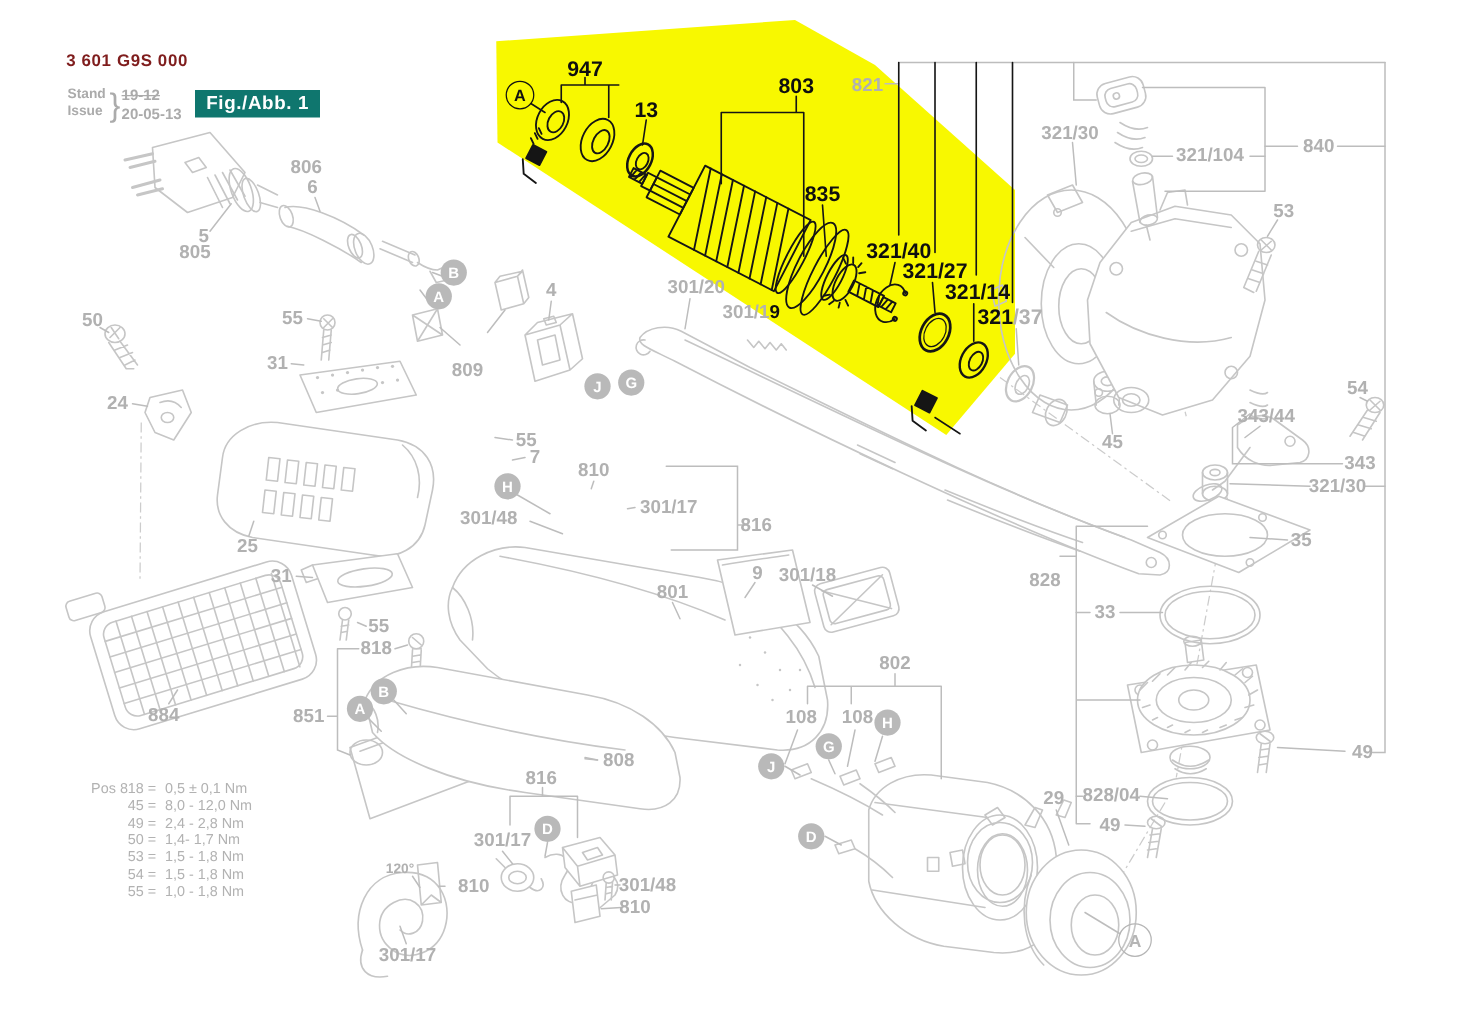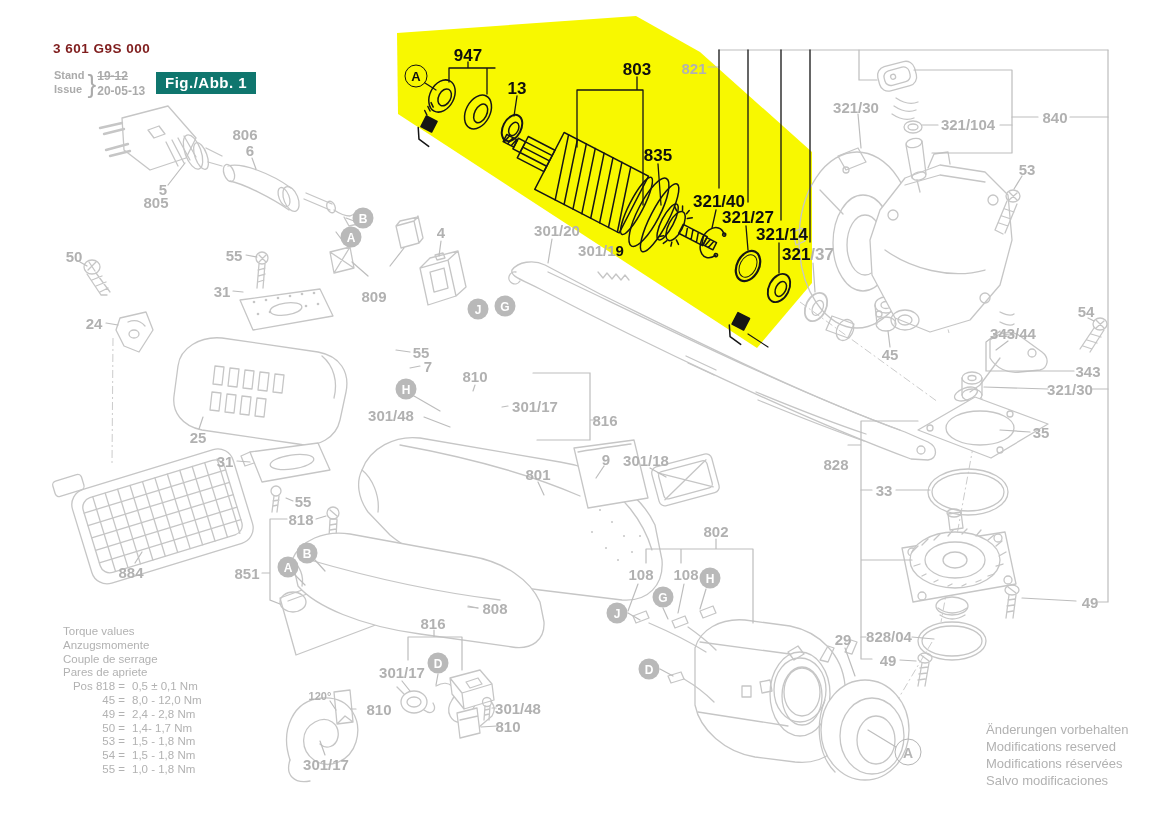--- a/index.html
+++ b/index.html
@@ -510,26 +510,20 @@
   </div>
   <div class="si-brace">}</div>
   <div class="si-dates">
     <div class="strike">19-12</div>
     <div>20-05-13</div>
   </div>
 </div>
 <div class="figbox">Fig./Abb. 1</div>
 
 <div class="torque">
-  <div id="torque-headers">
-        <div>Torque values</div>
-        <div>Anzugsmomente</div>
-        <div>Couple de serrage</div>
-        <div>Pares de apriete</div>
-      </div>
   <div id="torque-rows">
         <div class="trow">
           <span class="tpos">Pos 818 =</span>
           <span class="tval">0,5 ± 0,1 Nm</span>
         </div>
         <div class="trow">
           <span class="tpos">45 =</span>
           <span class="tval">8,0 - 12,0 Nm</span>
         </div>
         <div class="trow">
@@ -548,20 +542,14 @@
           <span class="tpos">54 =</span>
           <span class="tval">1,5 - 1,8 Nm</span>
         </div>
         <div class="trow">
           <span class="tpos">55 =</span>
           <span class="tval">1,0 - 1,8 Nm</span>
         </div>
       </div>
 </div>
 
-<div class="footer" id="footer-notes">
-      <div>Änderungen vorbehalten</div>
-      <div>Modifications reserved</div>
-      <div>Modifications réservées</div>
-      <div>Salvo modificaciones</div>
-    </div>
 
 </div>
 
 </body></html>

